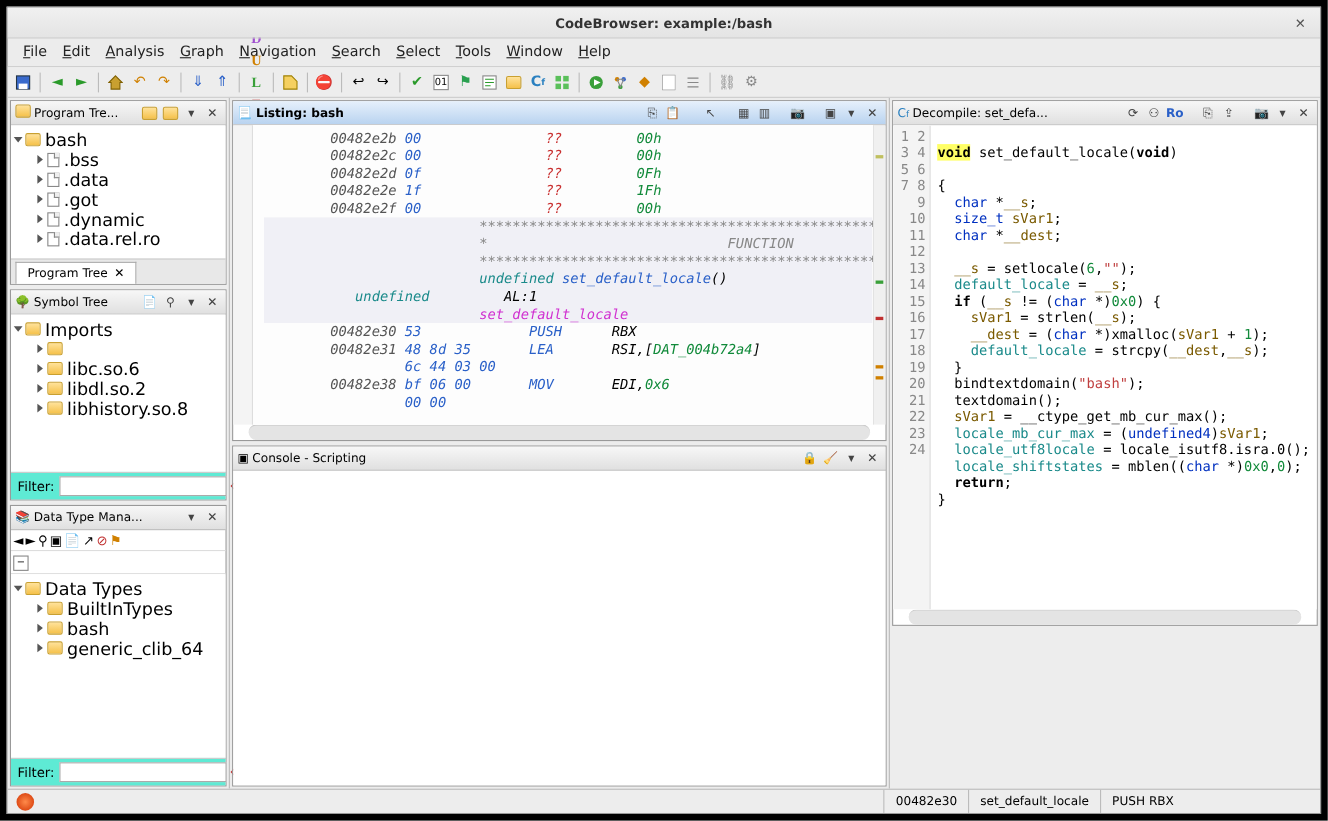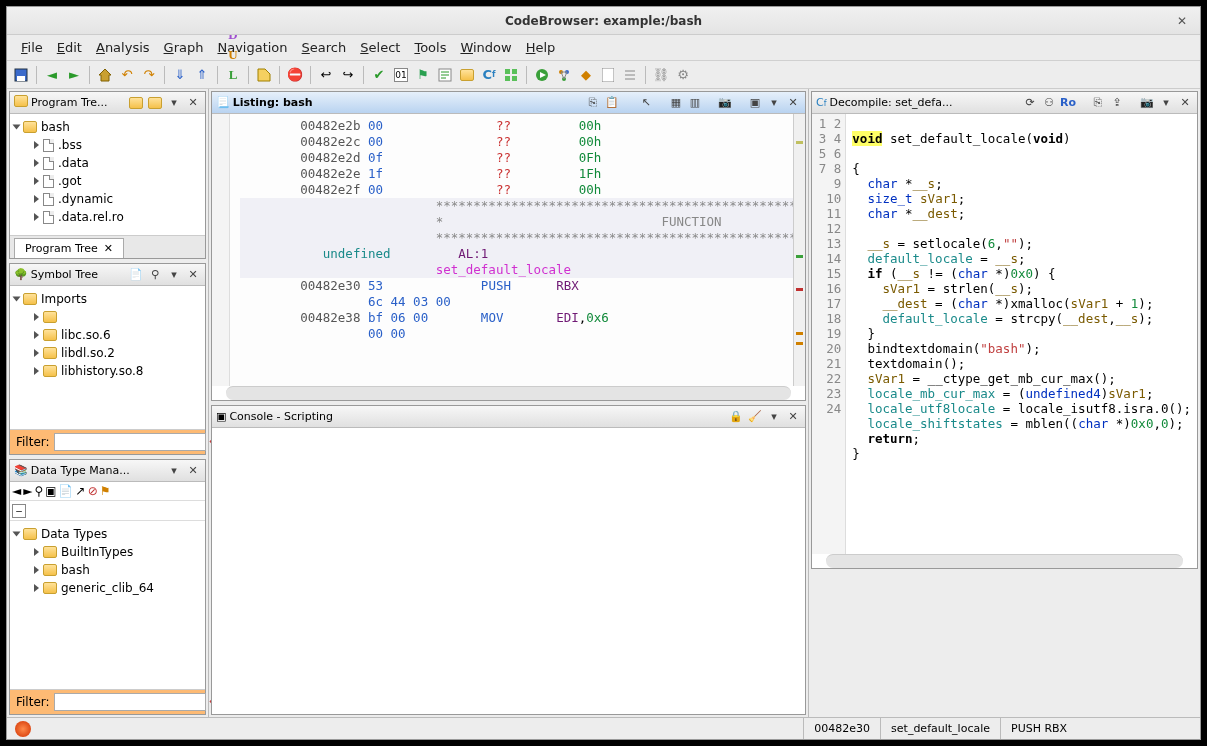--- a/index.html
+++ b/index.html
@@ -16,43 +16,43 @@
   .sep { width:1px; height:18px; background:#bbb; margin:0 3px; }
   .body { flex:1; display:flex; min-height:0; }
   .left { width: 202px; display:flex; flex-direction:column; border-right:1px solid #bbb; background:#ededed; }
   .center { flex:1; display:flex; flex-direction:column; min-width:0; }
   .right { width: 392px; display:flex; flex-direction:column; border-left:1px solid #bbb; background:#ededed; }
   .panel { border:1px solid #999; margin:2px; background:#fff; display:flex; flex-direction:column; min-height:0; }
   .phdr { display:flex; align-items:center; height:22px; background: linear-gradient(#f7f7f7,#e0e0e0); border-bottom:1px solid #bbb; padding:0 4px; gap:3px; font-size:11px; }
   .phdr.active { background: linear-gradient(#e6f0fb,#b9d3f0); }
   .phdr .ptitle { flex:1; overflow:hidden; text-overflow:ellipsis; white-space:nowrap; }
   .phdr .pbtn { width:16px; height:16px; display:flex; align-items:center; justify-content:center; cursor:pointer; font-size:11px; color:#444; }
-  .pbody { flex:1; overflow:auto; background:#fff; font-size:12px; }
+  .pbody { flex:1; overflow:auto; background:#fff; font-size:16px; }
   .tree { padding:4px; }
   .tree .row { display:flex; align-items:center; gap:4px; height:18px; white-space:nowrap; }
   .tree .ind { display:inline-block; }
   .ficon { width:14px; height:12px; display:inline-block; }
   .folder { background: linear-gradient(#ffe29a,#f5c14a); border:1px solid #c9a030; border-radius:2px; }
   .file { background: #fff; border:1px solid #888; width:11px; height:13px; position:relative; }
   .file::after { content:""; position:absolute; top:-1px; right:-1px; width:4px; height:4px; background:#ededed; border-left:1px solid #888; border-bottom:1px solid #888; }
   .tri { width:0; height:0; border-top:4px solid transparent; border-bottom:4px solid transparent; border-left:5px solid #555; display:inline-block; }
   .tri.open { transform: rotate(90deg); }
   .tabstrip { display:flex; border-top:1px solid #ccc; background:#e8e8e8; }
   .tabstrip .tab { padding:3px 10px; border:1px solid #aaa; border-bottom:none; background:#fff; margin:2px 2px 0 4px; font-size:11px; display:flex; gap:6px; align-items:center; }
-  .filterbar { display:flex; align-items:center; gap:4px; padding:3px 6px; border-top:1px solid #ccc; background:#fdba74; }
+  .filterbar { display:flex; align-items:center; gap:4px; padding:3px 6px; border-top:1px solid #ccc; background:#5eead4; }
   .filterbar input { flex:1; height:18px; border:1px solid #aaa; padding:0 4px; font-size:11px; }
   
-  .listing { font-family: "DejaVu Sans Mono","Courier New",monospace; font-size:12.5px; background:#fdfdfd; padding:4px 0 4px 10px; line-height:16px; }
+  .listing { font-family: "DejaVu Sans Mono","Courier New",monospace; font-size:12.5px; background:#fdfdfd; padding:4px 0 4px 10px; line-height:16px;font-style:italic; }
   .lrow { white-space:pre; }
   .lband { background:#f0f0f6; }
   .addr { color:#555; }
   .bytes { color:#2a60c8; }
   .qq { color:#c93030; }
   .op { color:#2a60c8; }
-  .reg { color:#701a75;margin-top:33px; }
+  .reg { color:#000000;margin-top:33px; }
   .hex { color:#118a3a; }
   .type { color:#1a8a8a; }
   .fname { color:#2a60c8; }
   .ext { color:#d030d0; }
   .label { color:#118a3a; }
   .stars { color:#888; }
   
   .decomp { font-family:"DejaVu Sans Mono","Courier New",monospace; font-size:12.5px; line-height:15px; display:flex; }
   .gut { background:#f4f4f4; border-right:1px solid #ddd; text-align:right; color:#888; padding:2px 4px; }
   .code { padding:2px 6px; white-space:pre; }
@@ -313,24 +313,26 @@
           <div class="pbody listing" id="listing-body">
               <div class="lrow">        <span class="addr">00482e2b</span> <span class="bytes">00          </span>     <span class="qq">??</span>         <span class="hex">00h</span></div>
               <div class="lrow">        <span class="addr">00482e2c</span> <span class="bytes">00          </span>     <span class="qq">??</span>         <span class="hex">00h</span></div>
               <div class="lrow">        <span class="addr">00482e2d</span> <span class="bytes">0f          </span>     <span class="qq">??</span>         <span class="hex">0Fh</span></div>
               <div class="lrow">        <span class="addr">00482e2e</span> <span class="bytes">1f          </span>     <span class="qq">??</span>         <span class="hex">1Fh</span></div>
               <div class="lrow">        <span class="addr">00482e2f</span> <span class="bytes">00          </span>     <span class="qq">??</span>         <span class="hex">00h</span></div>
               <div class="lband">
                 <div class="lrow stars">                          **************************************************************</div>
                 <div class="lrow stars">                          *                             FUNCTION                          *</div>
                 <div class="lrow stars">                          **************************************************************</div>
+                <div class="lrow">                          <span class="type">undefined</span> <span class="fname">set_default_locale</span>()</div>
                 <div class="lrow">           <span class="type">undefined</span>         <span class="reg">AL:1</span>            <span class="type"><return></return></span></div>
                 <div class="lrow">                          <span class="ext">set_default_locale</span></div>
               </div>
               <div class="lrow">        <span class="addr">00482e30</span> <span class="bytes">53          </span>   <span class="op">PUSH    </span>  <span class="reg">RBX</span></div>
+              <div class="lrow">        <span class="addr">00482e31</span> <span class="bytes">48 8d 35    </span>   <span class="op">LEA     </span>  <span class="reg">RSI</span>,[<span class="label">DAT_004b72a4</span>]</div>
               <div class="lrow">        <span class="addr">        </span> <span class="bytes">6c 44 03 00 </span>   <span class="op">        </span>  </div>
               <div class="lrow">        <span class="addr">00482e38</span> <span class="bytes">bf 06 00    </span>   <span class="op">MOV     </span>  <span class="reg">EDI</span>,<span class="hex">0x6</span></div>
               <div class="lrow">        <span class="addr">        </span> <span class="bytes">00 00       </span>   <span class="op">        </span>  </div>
             </div>
           <div class="ovstrip">
             <div class="ovmark" style="top:10%;background:#c0c060"></div>
             <div class="ovmark" style="top:52%;background:#3aa03a"></div>
             <div class="ovmark" style="top:64%;background:#c03030"></div>
             <div class="ovmark" style="top:80%;background:#d08000"></div>
             <div class="ovmark" style="top:84%;background:#d08000"></div>

